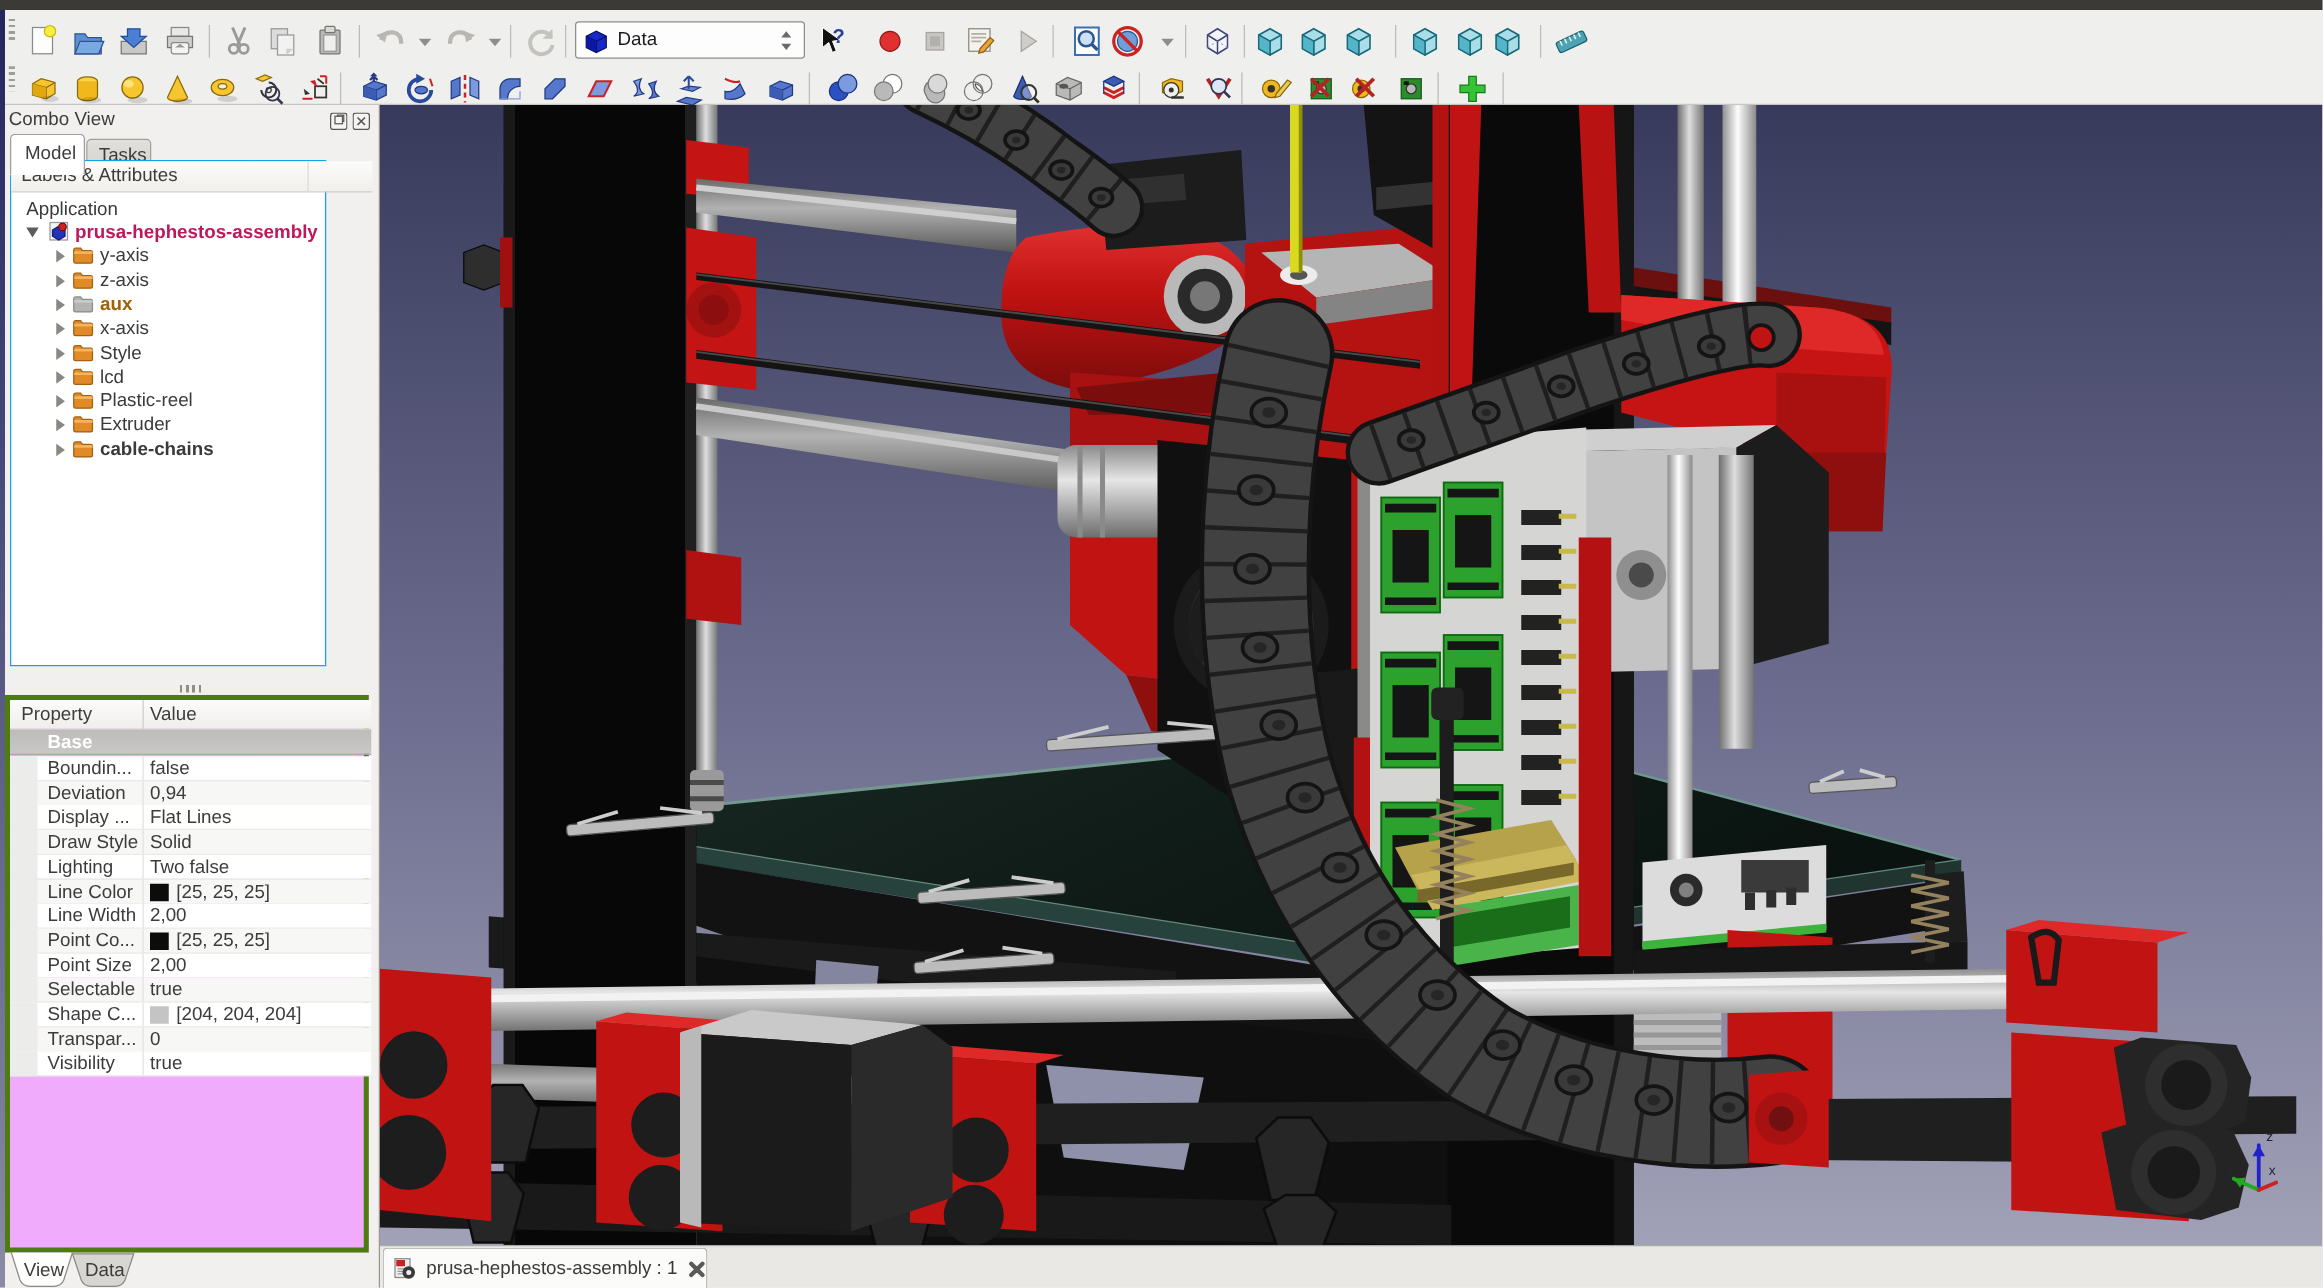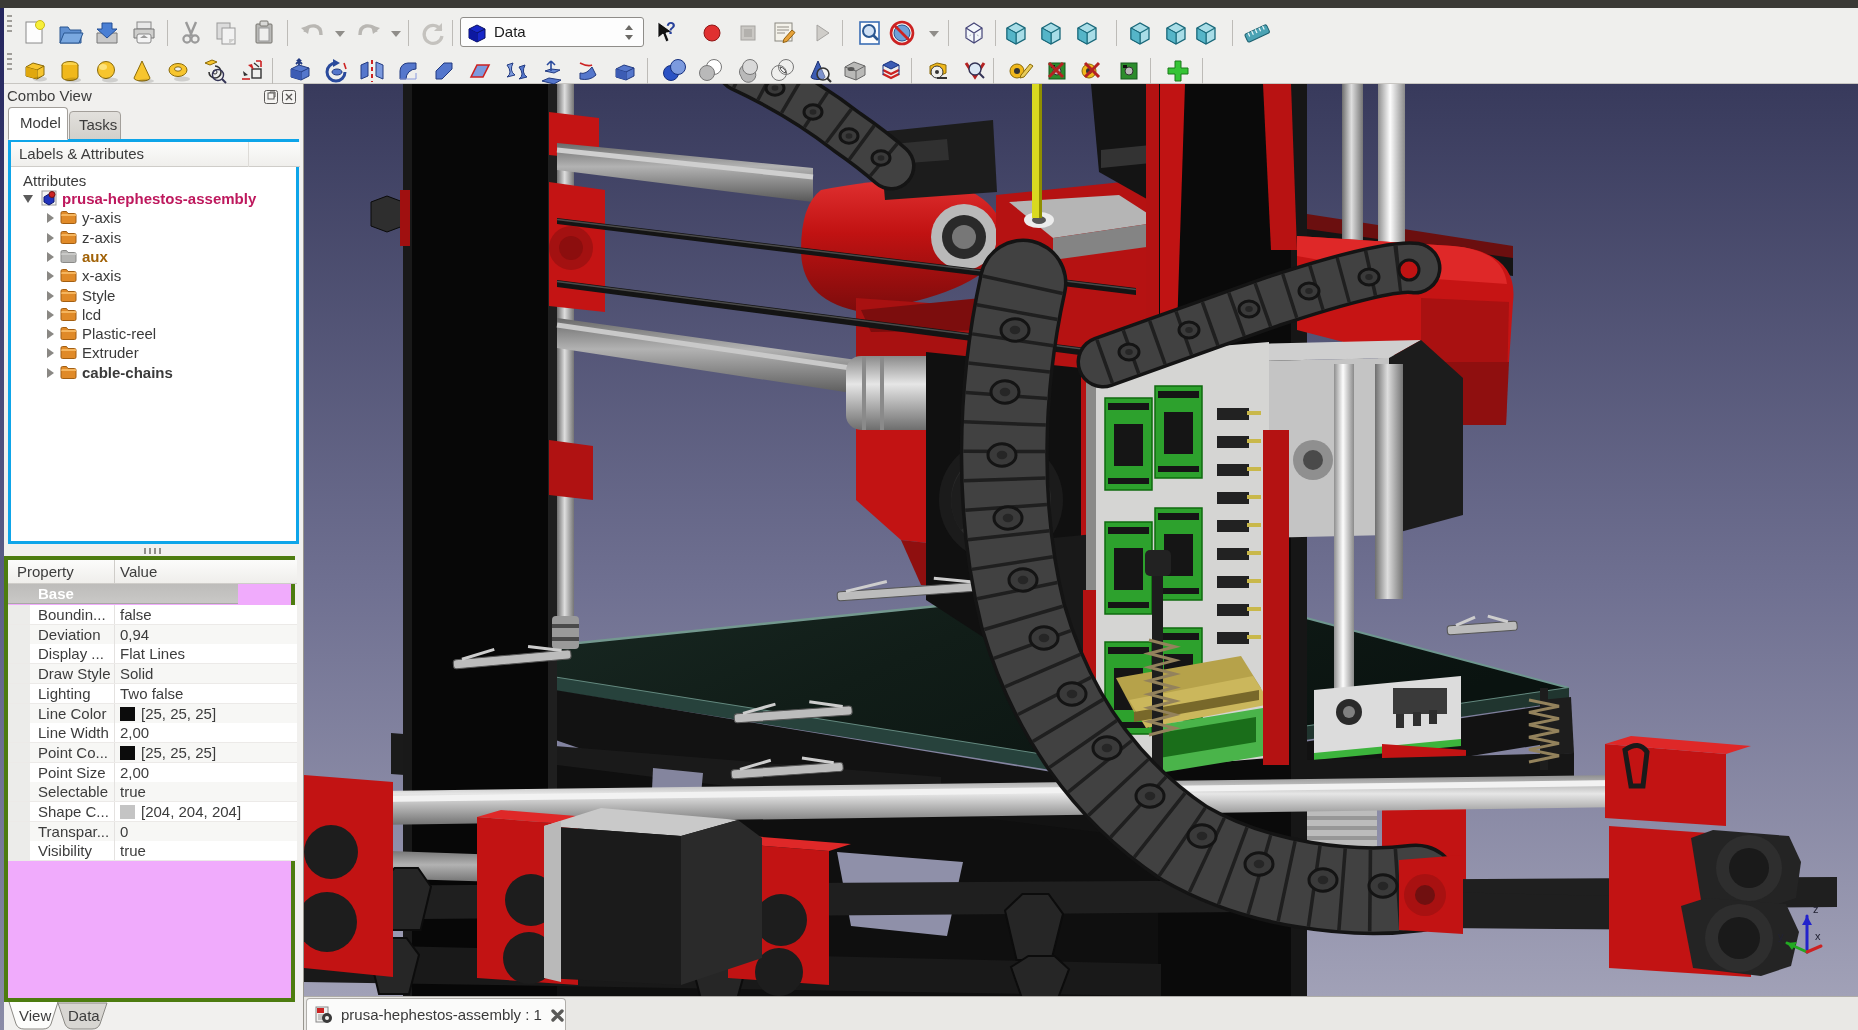--- a/index.html
+++ b/index.html
@@ -347,27 +347,27 @@
     <svg class="abs" style="left:278px;top:6px" width="14" height="14" viewBox="0 0 14 14">
       <rect x="0.5" y="0.5" width="13" height="13" rx="2" fill="#f5f4f2" stroke="#5a5856"></rect>
       <path d="M4 4 l6 6 M10 4 l-6 6" stroke="#5a5856" stroke-width="1.4"></path>
     </svg>
     <div class="abs" style="left:4px;top:23px;width:60px;height:33px;background:#fff;border:1px solid #a39f9a;border-bottom:1px solid #fff;border-radius:4px 4px 0 0;z-index:2">
       <span class="t15" style="position:absolute;left:11px;top:6px">Model</span>
     </div>
     <div class="abs" style="left:65px;top:27px;width:52px;height:29px;background:linear-gradient(#e2e0dc,#d2d0cb);border:1px solid #a39f9a;border-radius:4px 4px 0 0">
       <span class="t15" style="position:absolute;left:9px;top:4px">Tasks</span>
     </div>
-    <div class="abs" style="left:4px;top:55px;width:291px;height:405px;background:#fff;border:3px solid #0ea5e9">
+    <div class="abs" style="left:4px;top:44px;width:253px;height:405px;background:#fff;border:1px solid #0ea5e9">
       <div class="abs" style="left:0;top:0;width:289px;height:25px;background:linear-gradient(#fcfcfb,#f0efec);border-bottom:1px solid #cfcdc9">
         <span class="t15" style="position:absolute;left:8px;top:3px">Labels &amp; Attributes</span>
         <i class="abs" style="left:237px;top:0;width:1px;height:25px;background:#dddbd7"></i>
       </div>
       <div class="abs" style="left:0;top:29px;width:100%;height:19px">
-        <span style="position:absolute;left:12px;top:1px;font-size:15px;font-weight:normal;color:#3a3a3a">Attributes</span>
+        <span style="position:absolute;left:12px;top:1px;font-size:15px;font-weight:normal;color:#3a3a3a">Application</span>
       </div>
       <div class="abs" style="left:0;top:47px;width:100%;height:19px">
         <svg class="abs" style="left:12px;top:5px" width="10" height="9" viewBox="0 0 10 9">
           <path d="M0 1 h10 l-5 8 z" fill="#5c5c5c"></path>
         </svg>
         <svg class="abs" style="left:30px;top:1px" width="16" height="16" viewBox="0 0 16 16">
           <rect x="1" y="1" width="14" height="14" fill="#f4f4f4" stroke="#999"></rect>
           <path d="M3 7 l5-3 5 3 v5 l-5 3 -5-3 z" fill="#2233bb" stroke="#111a70"></path>
           <circle cx="11" cy="4.5" r="3" fill="#cc2222" stroke="#701111"></circle>
         </svg>
@@ -473,21 +473,21 @@
         <span style="position:absolute;left:71px;top:1px;font-size:15px;font-weight:bold;color:#3a3a3a">cable-chains</span>
       </div>
     </div>
     <div class="abs" style="left:140px;top:464px;width:20px;height:6px;background:repeating-linear-gradient(90deg,#908e8a 0 2px,transparent 2px 5px)"></div>
     <div class="abs" style="left:0;top:472px;width:291px;height:446px;background:#f0abfc;border:4px solid #4d7c0f">
       <div class="abs" style="left:0;top:0;width:289px;height:24px;background:linear-gradient(#fcfcfb,#efeeeb);border-bottom:1px solid #cfcdc9">
         <span class="t15" style="position:absolute;left:9px;top:3px">Property</span>
         <span class="t15" style="position:absolute;left:112px;top:3px">Value</span>
         <i class="abs" style="left:106px;top:0;width:1px;height:24px;background:#cfcdc9"></i>
       </div>
-      <div class="abs" style="left:0;top:24px;width:230px;height:20px;background:linear-gradient(#bdbcba,#c9c8c6);border-bottom:1px solid #a9a8a6">
+      <div class="abs" style="left:0;top:24px;width:289px;height:20px;background:linear-gradient(#bdbcba,#c9c8c6);border-bottom:1px solid #a9a8a6">
         <span style="position:absolute;left:30px;top:1px;font-size:15px;font-weight:bold;color:#fff">Base</span>
       </div>
       <div class="abs" style="left:0;top:45px;width:289px;height:19.7px;background:#ffffff">
         <div class="abs" style="left:0;top:0;width:22px;height:19.7px;background:#ececea"></div>
         <i class="abs" style="left:106px;top:0;width:1px;height:19.7px;background:#e4e2e0"></i>
         <i class="abs" style="left:0;top:19px;width:289px;height:1px;background:#eceae8"></i>
         <span class="t15" style="position:absolute;left:30px;top:1px;white-space:nowrap">Boundin...</span>
         <span class="t15" style="position:absolute;left:112px;top:1px;white-space:nowrap">false</span>
       </div>
       <div class="abs" style="left:0;top:64.7px;width:289px;height:19.7px;background:#f7f7f5">

